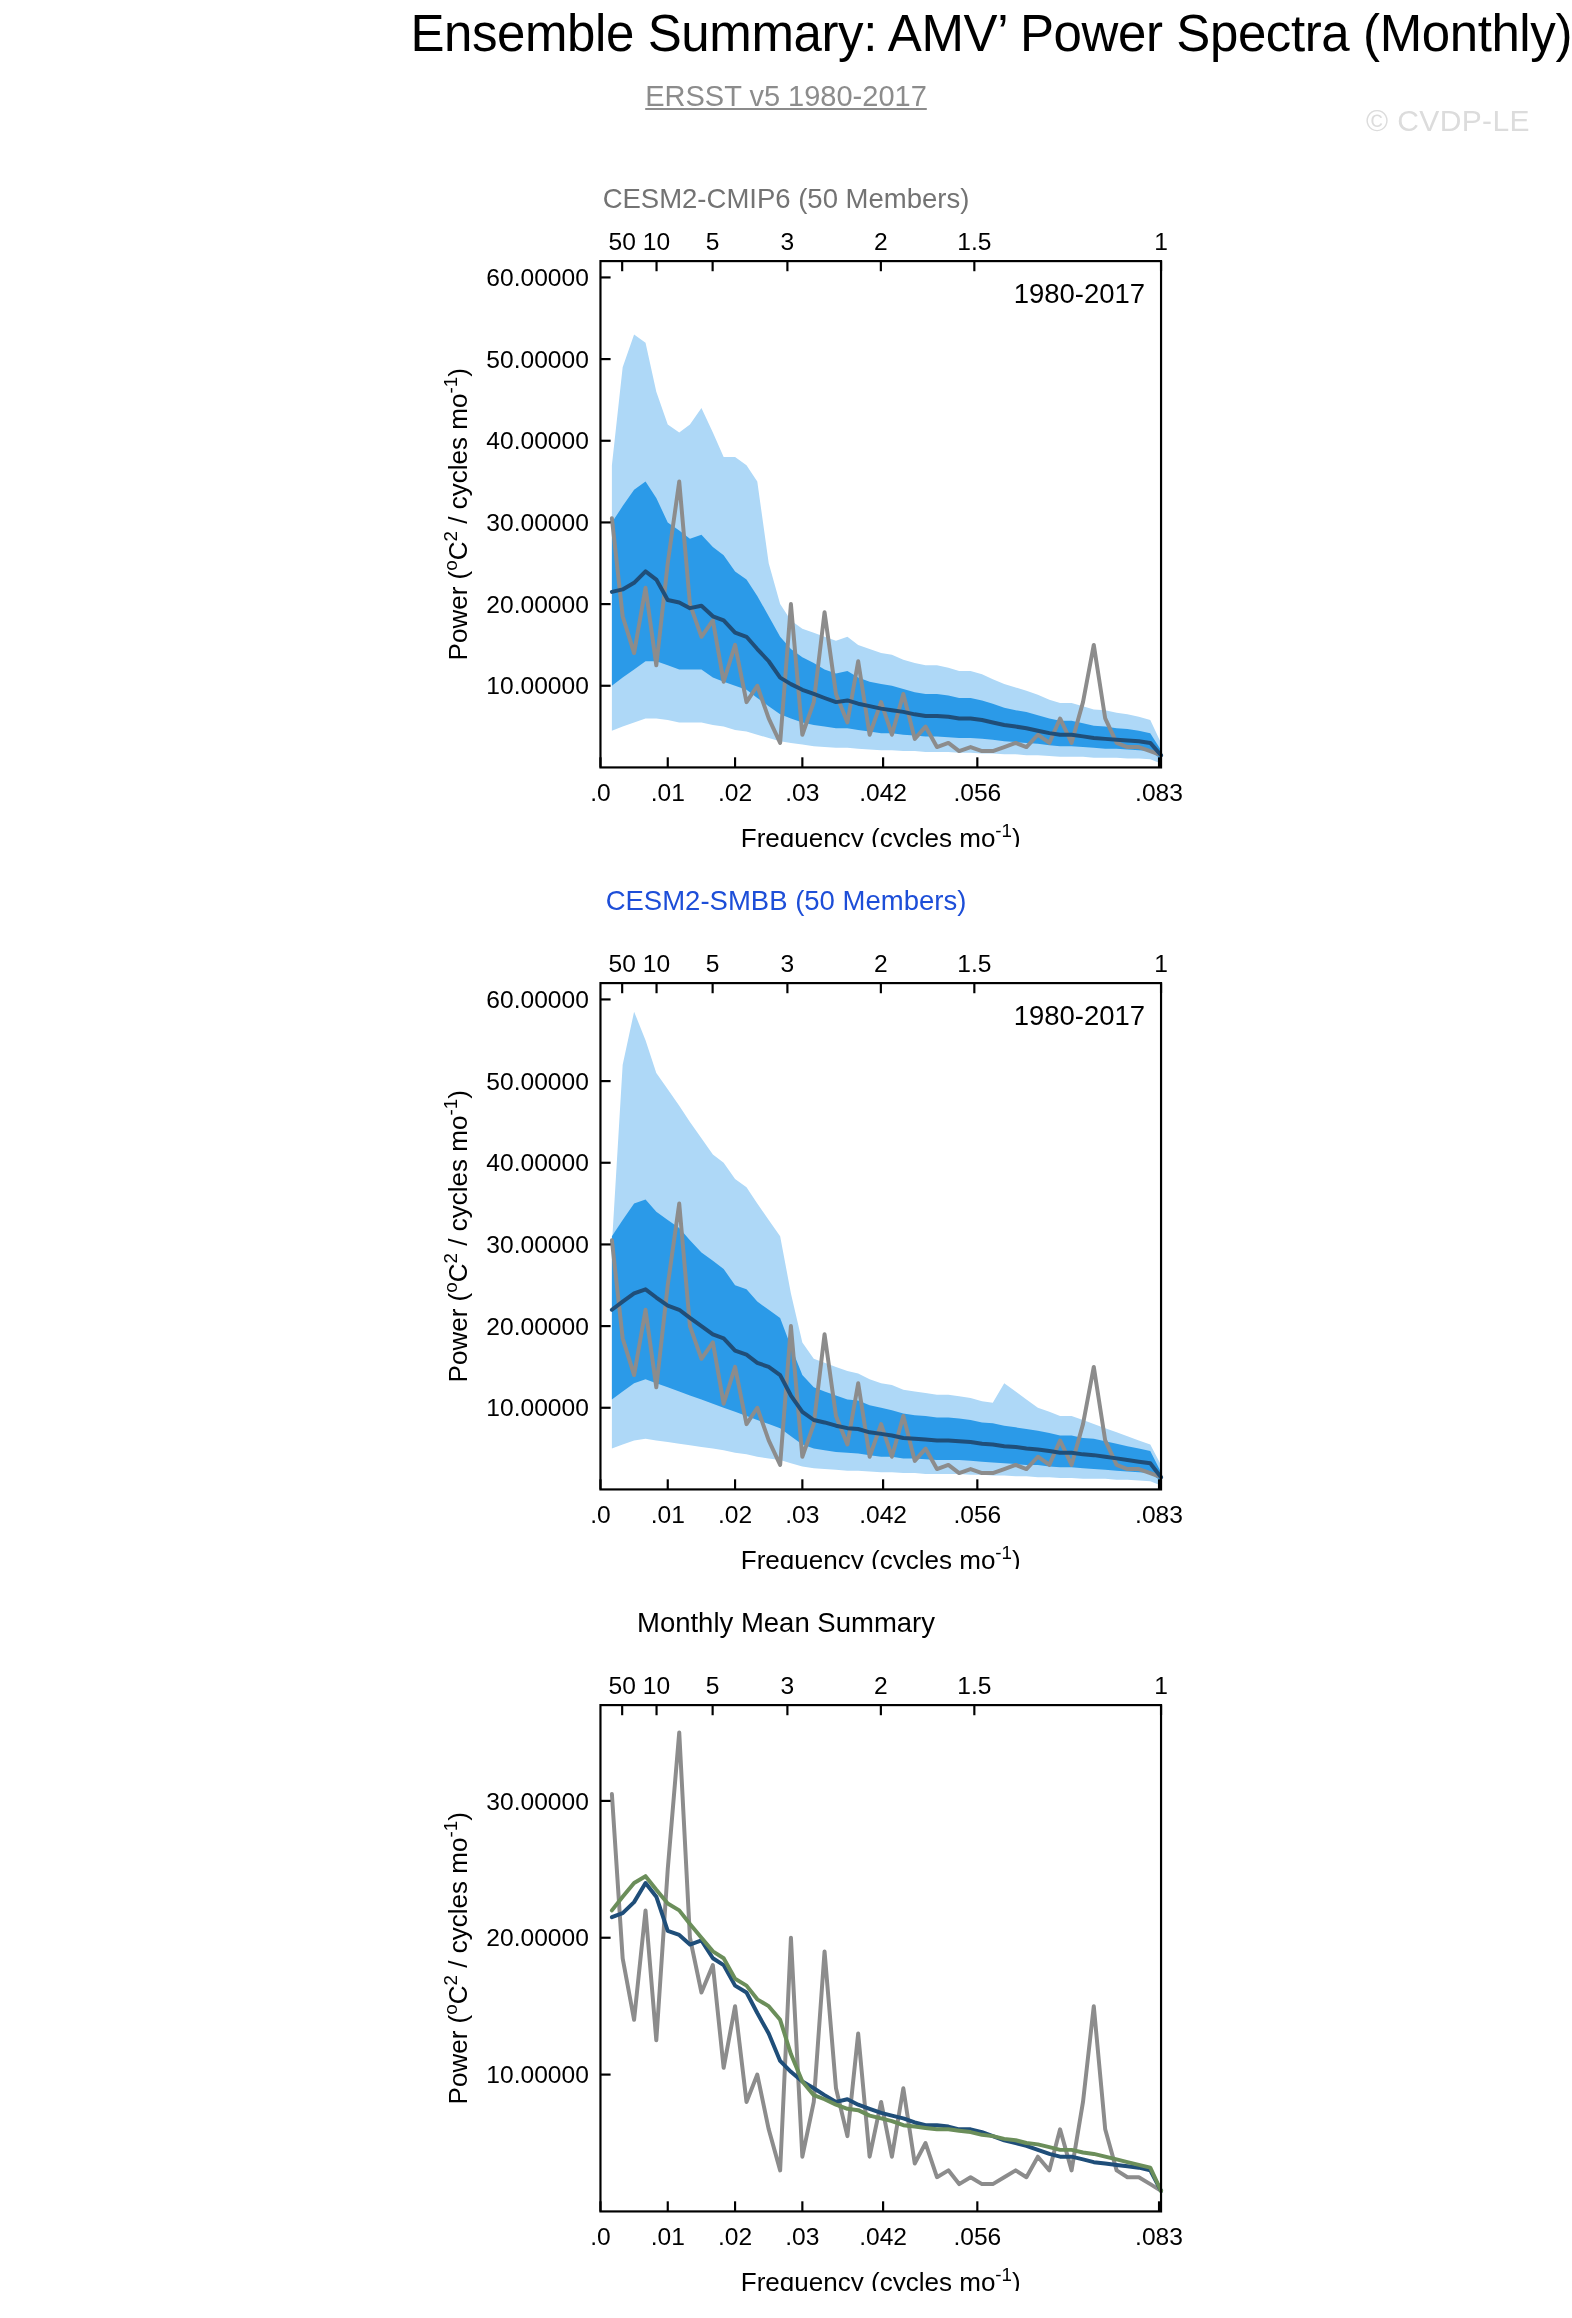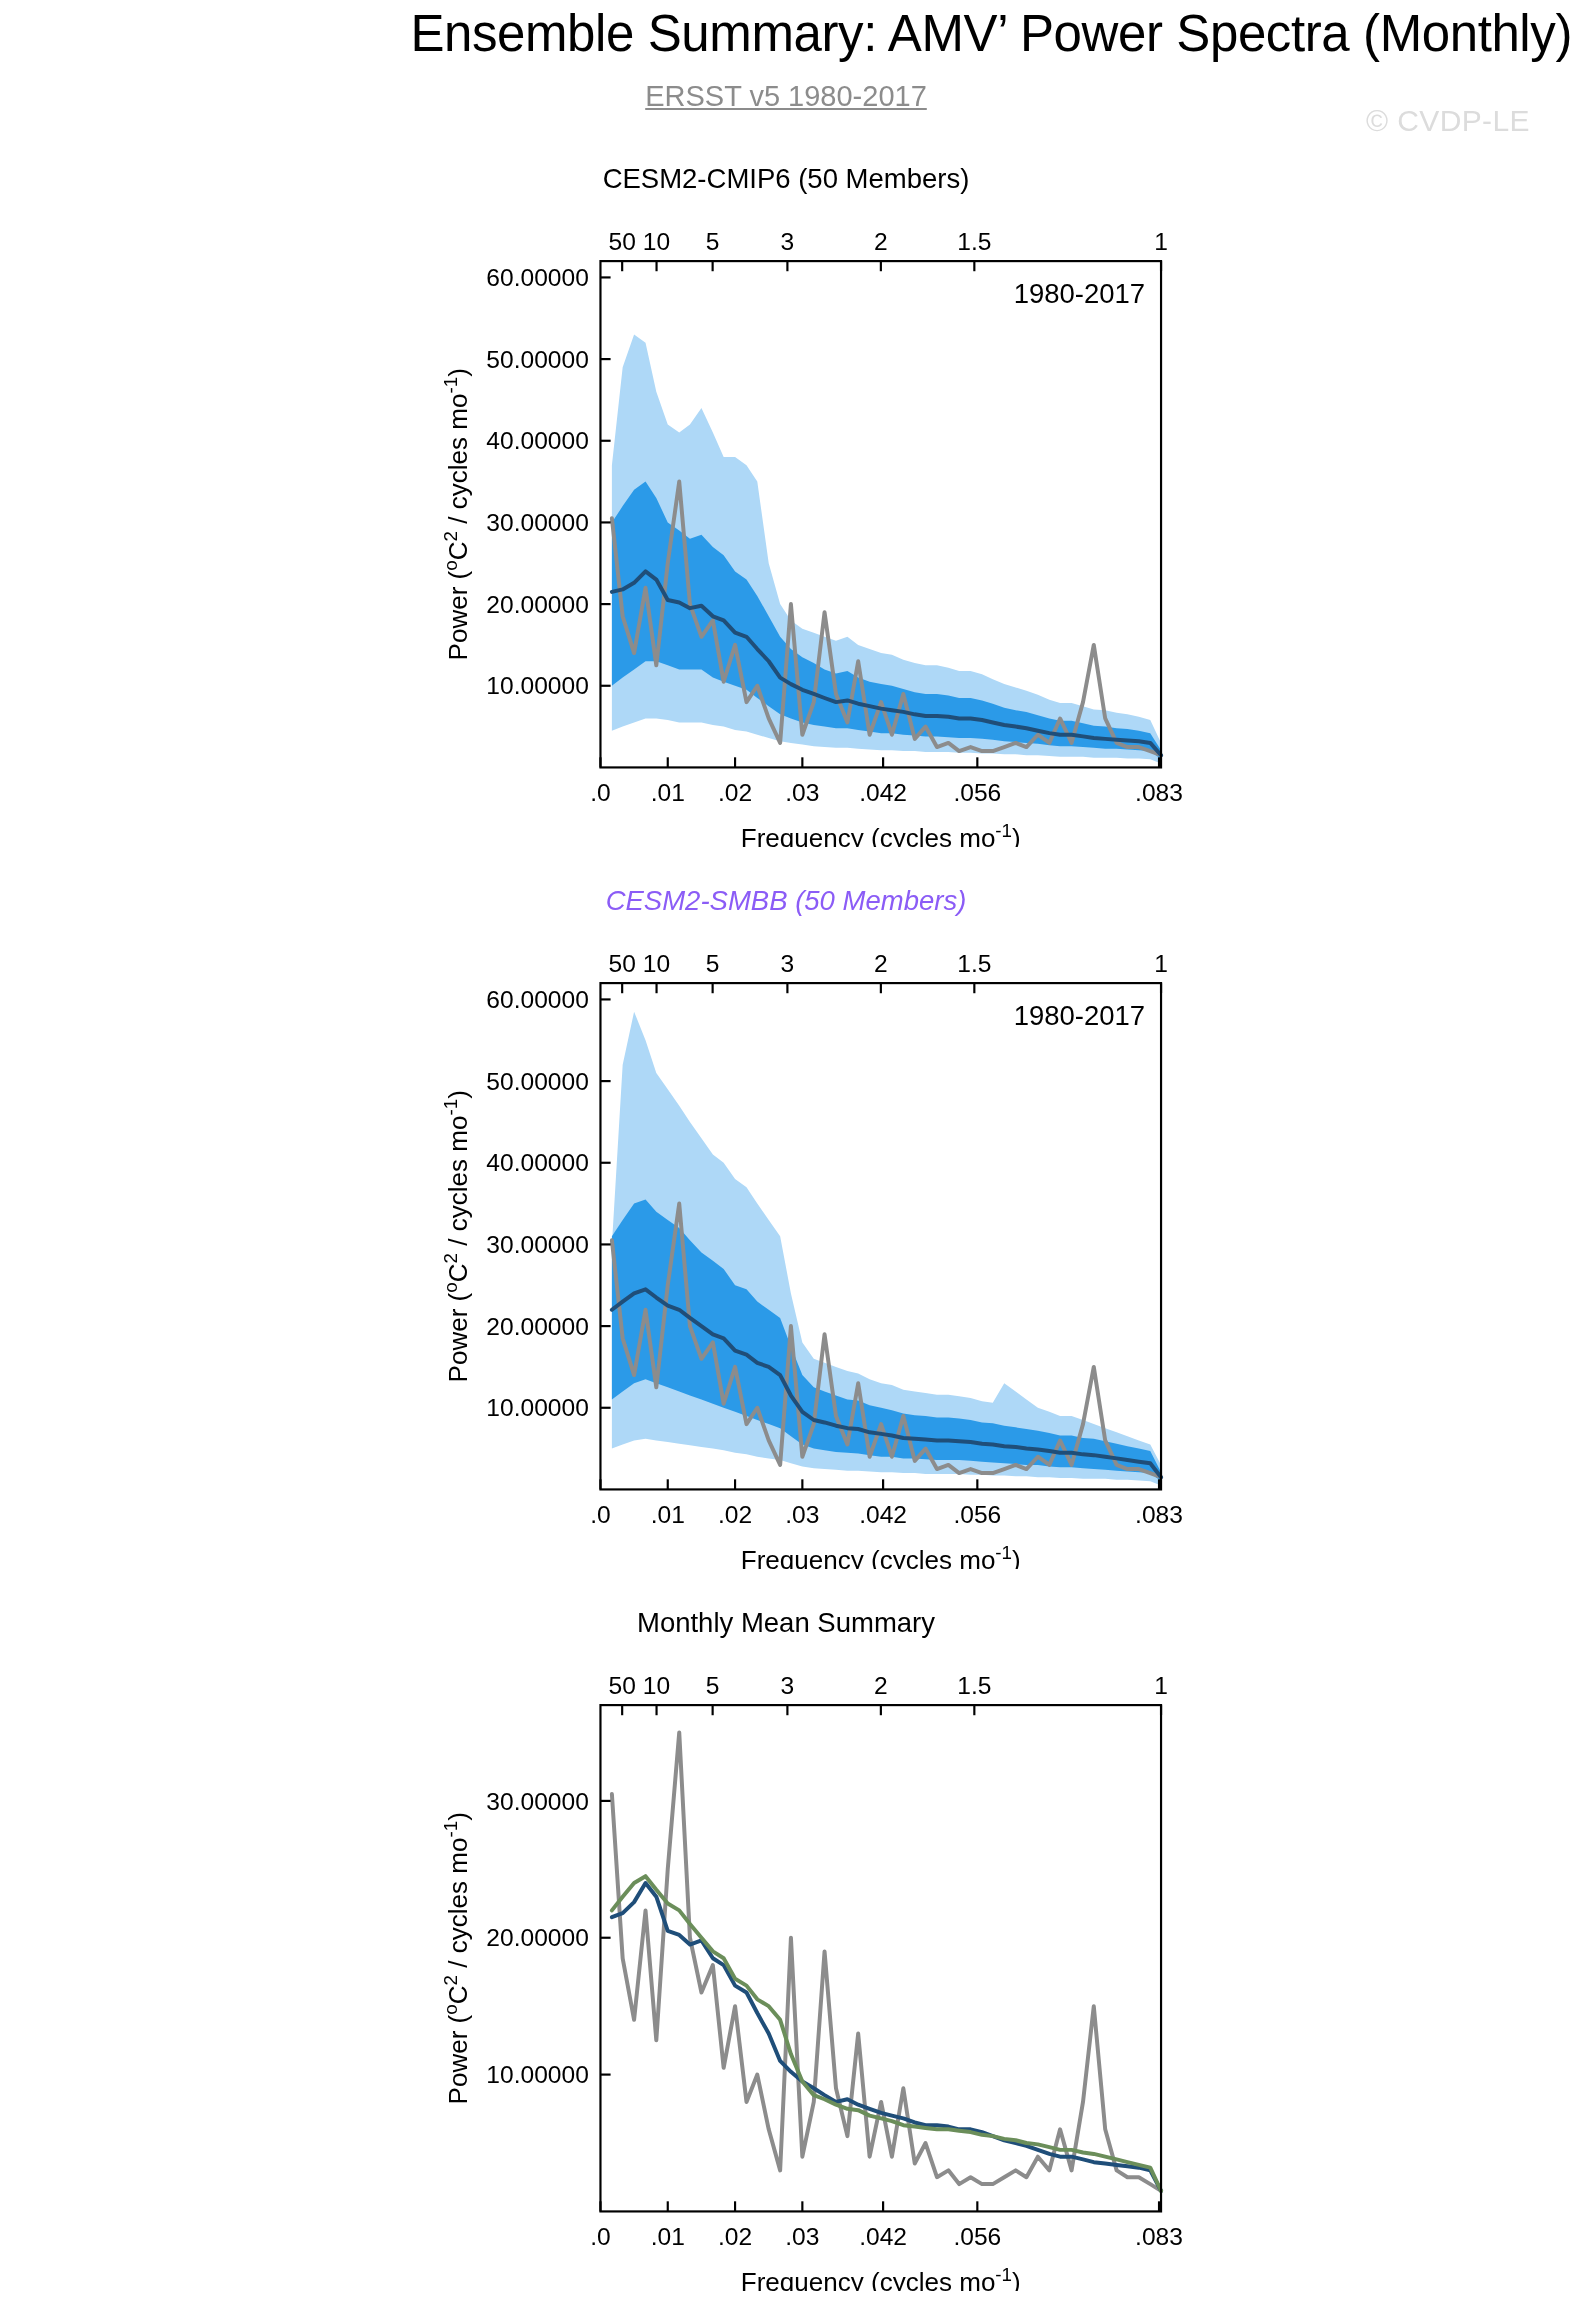--- a/index.html
+++ b/index.html
@@ -72,21 +72,21 @@
   }
 </style>
 </head>
 <body>
 
 <div class="page-title">Ensemble Summary: AMV’ Power Spectra (Monthly)</div>
 <div class="page-subtitle">ERSST v5 1980-2017</div>
 <div class="watermark">© CVDP-LE</div>
 
 <div class="panel" id="panel-cmip6" style="top:163px;">
-    <div class="panel-title" style="color: #000000;">CESM2-CMIP6 (50 Members)</div>
+    <div class="panel-title" style="color: #737373; margin-top: 20px;">CESM2-CMIP6 (50 Members)</div>
     <svg width="1572" height="651" viewBox="0 0 2173 900" class="plot-svg" style="position: absolute; left: 0px; top: 33px;">
       <path d="M845.8,372.3 L860.7,236.8 L876.5,191.6 L892.3,202.9 L907.2,270.6 L923.0,315.8 L938.9,327.1 L953.7,315.8 L969.6,293.2 L985.4,327.1 L1000.3,361.0 L1016.1,361.0 L1031.9,372.3 L1046.8,394.8 L1062.6,507.7 L1078.4,564.2 L1093.3,586.8 L1109.1,598.1 L1124.9,603.7 L1139.8,609.4 L1155.6,615.0 L1171.4,609.4 L1186.3,620.6 L1202.1,626.3 L1218.0,631.9 L1232.9,634.2 L1248.7,641.0 L1264.5,645.5 L1279.4,648.9 L1295.2,648.9 L1311.0,652.3 L1325.9,656.8 L1341.7,656.8 L1357.5,661.3 L1372.4,668.1 L1388.2,674.8 L1404.0,679.4 L1418.9,683.9 L1434.7,689.5 L1450.6,696.3 L1465.4,700.8 L1481.3,700.8 L1497.1,705.3 L1512.0,709.8 L1527.8,711.0 L1543.6,714.4 L1558.5,716.6 L1574.3,720.0 L1590.1,724.5 L1605.0,756.1 L1605.0,784.4 L1590.1,778.7 L1574.3,777.6 L1558.5,777.6 L1543.6,776.5 L1527.8,776.5 L1512.0,776.5 L1497.1,775.3 L1481.3,775.3 L1465.4,775.3 L1450.6,774.2 L1434.7,773.1 L1418.9,773.1 L1404.0,771.9 L1388.2,771.9 L1372.4,770.8 L1357.5,770.8 L1341.7,769.7 L1325.9,769.7 L1311.0,768.5 L1295.2,768.5 L1279.4,768.5 L1264.5,767.4 L1248.7,767.4 L1232.9,766.3 L1218.0,766.3 L1202.1,765.2 L1186.3,764.0 L1171.4,762.9 L1155.6,762.9 L1139.8,761.8 L1124.9,760.6 L1109.1,758.4 L1093.3,756.1 L1078.4,753.9 L1062.6,749.4 L1046.8,744.8 L1031.9,740.3 L1016.1,738.1 L1000.3,733.5 L985.4,731.3 L969.6,727.9 L953.7,727.9 L938.9,727.9 L923.0,724.5 L907.2,722.3 L892.3,722.3 L876.5,727.9 L860.7,733.5 L845.8,739.2 Z" fill="#aed8f7" stroke="none"></path>
       <path d="M845.8,451.3 L860.7,428.7 L876.5,406.1 L892.3,394.8 L907.2,417.4 L923.0,451.3 L938.9,462.6 L953.7,473.9 L969.6,468.2 L985.4,485.2 L1000.3,496.5 L1016.1,519.0 L1031.9,530.3 L1046.8,552.9 L1062.6,581.1 L1078.4,609.4 L1093.3,626.3 L1109.1,637.6 L1124.9,645.5 L1139.8,654.5 L1155.6,660.2 L1171.4,656.8 L1186.3,665.8 L1202.1,671.5 L1218.0,674.8 L1232.9,677.1 L1248.7,681.6 L1264.5,686.1 L1279.4,688.4 L1295.2,688.4 L1311.0,690.6 L1325.9,694.0 L1341.7,694.0 L1357.5,697.4 L1372.4,701.9 L1388.2,707.6 L1404.0,711.0 L1418.9,713.2 L1434.7,717.7 L1450.6,722.3 L1465.4,725.6 L1481.3,725.6 L1497.1,729.0 L1512.0,732.4 L1527.8,733.5 L1543.6,735.8 L1558.5,736.9 L1574.3,739.2 L1590.1,742.6 L1605.0,766.3 L1605.0,778.7 L1590.1,767.4 L1574.3,766.3 L1558.5,765.2 L1543.6,764.0 L1527.8,764.0 L1512.0,762.9 L1497.1,761.8 L1481.3,760.6 L1465.4,760.6 L1450.6,759.5 L1434.7,757.3 L1418.9,756.1 L1404.0,755.0 L1388.2,753.9 L1372.4,751.6 L1357.5,750.5 L1341.7,749.4 L1325.9,749.4 L1311.0,748.2 L1295.2,747.1 L1279.4,747.1 L1264.5,746.0 L1248.7,744.8 L1232.9,742.6 L1218.0,742.6 L1202.1,740.3 L1186.3,738.1 L1171.4,735.8 L1155.6,735.8 L1139.8,733.5 L1124.9,731.3 L1109.1,727.9 L1093.3,722.3 L1078.4,716.6 L1062.6,705.3 L1046.8,694.0 L1031.9,682.7 L1016.1,677.1 L1000.3,671.5 L985.4,665.8 L969.6,654.5 L953.7,654.5 L938.9,654.5 L923.0,648.9 L907.2,643.2 L892.3,643.2 L876.5,654.5 L860.7,665.8 L845.8,677.1 Z" fill="#2b9ae8" stroke="none"></path>
       <path d="M845.8,445.6 L860.7,581.1 L876.5,631.9 L892.3,541.6 L907.2,648.9 L923.0,507.7 L938.9,394.8 L953.7,564.2 L969.6,609.4 L985.4,586.8 L1000.3,671.5 L1016.1,620.6 L1031.9,699.7 L1046.8,677.1 L1062.6,722.3 L1078.4,756.1 L1093.3,564.2 L1109.1,744.8 L1124.9,699.7 L1139.8,575.5 L1155.6,688.4 L1171.4,727.9 L1186.3,643.2 L1202.1,744.8 L1218.0,699.7 L1232.9,744.8 L1248.7,688.4 L1264.5,750.5 L1279.4,733.5 L1295.2,761.8 L1311.0,756.1 L1325.9,767.4 L1341.7,761.8 L1357.5,767.4 L1372.4,767.4 L1388.2,761.8 L1404.0,756.1 L1418.9,761.8 L1434.7,744.8 L1450.6,756.1 L1465.4,722.3 L1481.3,756.1 L1497.1,699.7 L1512.0,620.6 L1527.8,722.3 L1543.6,756.1 L1558.5,761.8 L1574.3,761.8 L1590.1,767.4 L1605.0,773.1 " fill="none" stroke="#8c8c8c" stroke-width="5.5" stroke-linejoin="round" stroke-linecap="round"></path>
       <path d="M845.8,547.3 L860.7,543.9 L876.5,534.8 L892.3,519.0 L907.2,530.3 L923.0,558.5 L938.9,561.9 L953.7,569.8 L969.6,566.5 L985.4,581.1 L1000.3,586.8 L1016.1,603.7 L1031.9,609.4 L1046.8,626.3 L1062.6,643.2 L1078.4,665.8 L1093.3,674.8 L1109.1,682.7 L1124.9,688.4 L1139.8,694.0 L1155.6,699.7 L1171.4,697.4 L1186.3,701.9 L1202.1,705.3 L1218.0,708.7 L1232.9,711.0 L1248.7,713.2 L1264.5,716.6 L1279.4,718.9 L1295.2,718.9 L1311.0,720.0 L1325.9,722.3 L1341.7,722.3 L1357.5,724.5 L1372.4,727.9 L1388.2,731.3 L1404.0,733.5 L1418.9,735.8 L1434.7,739.2 L1450.6,742.6 L1465.4,744.8 L1481.3,744.8 L1497.1,747.1 L1512.0,749.4 L1527.8,750.5 L1543.6,751.6 L1558.5,752.7 L1574.3,753.9 L1590.1,756.1 L1605.0,773.1 " fill="none" stroke="#1f4e79" stroke-width="5.5" stroke-linejoin="round" stroke-linecap="round"></path>
       <rect x="830" y="90" width="775" height="700" fill="none" stroke="#000000" stroke-width="3"></rect>
       <line x1="830" y1="790" x2="830" y2="776" stroke="#000000" stroke-width="3"></line>
       <text x="830" y="836" text-anchor="middle" class="tick-label" fill="#000000">.0</text>
       <line x1="923.0372148859544" y1="790" x2="923.0372148859544" y2="776" stroke="#000000" stroke-width="3"></line>
       <text x="923.0372148859544" y="836" text-anchor="middle" class="tick-label" fill="#000000">.01</text>
@@ -125,21 +125,21 @@
       <line x1="830" y1="225.48387096774195" x2="844" y2="225.48387096774195" stroke="#000000" stroke-width="3"></line>
       <text x="814" y="237.48387096774195" text-anchor="end" class="tick-label" fill="#000000">50.00000</text>
       <line x1="830" y1="112.58064516129025" x2="844" y2="112.58064516129025" stroke="#000000" stroke-width="3"></line>
       <text x="814" y="124.58064516129025" text-anchor="end" class="tick-label" fill="#000000">60.00000</text>
       <text x="1583" y="148" text-anchor="end" class="anno" fill="#000000">1980-2017</text>
       <text x="1217.5" y="900" text-anchor="middle" class="axis-label" fill="#000000"><tspan>Frequency (cycles mo</tspan><tspan dy="-14" font-size="26">-1</tspan><tspan dy="14">)</tspan></text>
       <text x="645" y="440" text-anchor="middle" class="axis-label" fill="#000000" transform="rotate(-90 645 440)"><tspan dy="0" font-size="36">Power (</tspan><tspan dy="-14" font-size="26">o</tspan><tspan dy="14" font-size="36">C</tspan><tspan dy="-14" font-size="26">2</tspan><tspan dy="14" font-size="36"> / cycles mo</tspan><tspan dy="-14" font-size="26">-1</tspan><tspan dy="14" font-size="36">)</tspan></text>
     </svg>
   </div>
 <div class="panel" id="panel-smbb" style="top:885px;">
-    <div class="panel-title" style="color: #8b5cf6; font-style: italic;">CESM2-SMBB (50 Members)</div>
+    <div class="panel-title" style="color: #1d4ed8;">CESM2-SMBB (50 Members)</div>
     <svg width="1572" height="651" viewBox="0 0 2173 900" class="plot-svg" style="position: absolute; left: 0px; top: 33px;">
       <path d="M845.8,451.3 L860.7,202.9 L876.5,129.5 L892.3,169.0 L907.2,214.2 L923.0,236.8 L938.9,259.4 L953.7,281.9 L969.6,304.5 L985.4,327.1 L1000.3,338.4 L1016.1,361.0 L1031.9,372.3 L1046.8,394.8 L1062.6,417.4 L1078.4,440.0 L1093.3,519.0 L1109.1,586.8 L1124.9,609.4 L1139.8,615.0 L1155.6,620.6 L1171.4,626.3 L1186.3,629.7 L1202.1,637.6 L1218.0,643.2 L1232.9,645.5 L1248.7,652.3 L1264.5,654.5 L1279.4,656.8 L1295.2,659.0 L1311.0,659.0 L1325.9,661.3 L1341.7,663.5 L1357.5,668.1 L1372.4,670.3 L1388.2,643.2 L1404.0,654.5 L1418.9,665.8 L1434.7,677.1 L1450.6,682.7 L1465.4,688.4 L1481.3,688.4 L1497.1,694.0 L1512.0,699.7 L1527.8,705.3 L1543.6,711.0 L1558.5,716.6 L1574.3,722.3 L1590.1,727.9 L1605.0,756.1 L1605.0,784.4 L1590.1,778.7 L1574.3,777.6 L1558.5,776.5 L1543.6,776.5 L1527.8,775.3 L1512.0,775.3 L1497.1,775.3 L1481.3,774.2 L1465.4,774.2 L1450.6,773.1 L1434.7,773.1 L1418.9,771.9 L1404.0,771.9 L1388.2,770.8 L1372.4,770.8 L1357.5,769.7 L1341.7,769.7 L1325.9,768.5 L1311.0,768.5 L1295.2,768.5 L1279.4,768.5 L1264.5,767.4 L1248.7,767.4 L1232.9,766.3 L1218.0,766.3 L1202.1,765.2 L1186.3,764.0 L1171.4,764.0 L1155.6,762.9 L1139.8,761.8 L1124.9,760.6 L1109.1,758.4 L1093.3,753.9 L1078.4,749.4 L1062.6,747.1 L1046.8,744.8 L1031.9,741.5 L1016.1,739.2 L1000.3,735.8 L985.4,733.5 L969.6,731.3 L953.7,729.0 L938.9,726.8 L923.0,724.5 L907.2,722.3 L892.3,720.0 L876.5,722.3 L860.7,727.9 L845.8,733.5 Z" fill="#aed8f7" stroke="none"></path>
       <path d="M845.8,440.0 L860.7,417.4 L876.5,394.8 L892.3,389.2 L907.2,406.1 L923.0,417.4 L938.9,428.7 L953.7,445.6 L969.6,462.6 L985.4,473.9 L1000.3,485.2 L1016.1,507.7 L1031.9,513.4 L1046.8,530.3 L1062.6,541.6 L1078.4,552.9 L1093.3,592.4 L1109.1,631.9 L1124.9,648.9 L1139.8,654.5 L1155.6,660.2 L1171.4,665.8 L1186.3,666.9 L1202.1,673.7 L1218.0,677.1 L1232.9,680.5 L1248.7,685.0 L1264.5,687.3 L1279.4,688.4 L1295.2,690.6 L1311.0,690.6 L1325.9,691.8 L1341.7,694.0 L1357.5,697.4 L1372.4,698.5 L1388.2,701.9 L1404.0,704.2 L1418.9,706.5 L1434.7,708.7 L1450.6,712.1 L1465.4,715.5 L1481.3,715.5 L1497.1,718.9 L1512.0,720.0 L1527.8,723.4 L1543.6,726.8 L1558.5,730.2 L1574.3,733.5 L1590.1,736.9 L1605.0,766.3 L1605.0,778.7 L1590.1,767.4 L1574.3,766.3 L1558.5,765.2 L1543.6,764.0 L1527.8,762.9 L1512.0,761.8 L1497.1,760.6 L1481.3,759.5 L1465.4,759.5 L1450.6,758.4 L1434.7,756.1 L1418.9,756.1 L1404.0,755.0 L1388.2,753.9 L1372.4,752.7 L1357.5,751.6 L1341.7,750.5 L1325.9,749.4 L1311.0,749.4 L1295.2,749.4 L1279.4,748.2 L1264.5,747.1 L1248.7,747.1 L1232.9,744.8 L1218.0,744.8 L1202.1,742.6 L1186.3,740.3 L1171.4,739.2 L1155.6,738.1 L1139.8,735.8 L1124.9,733.5 L1109.1,727.9 L1093.3,716.6 L1078.4,705.3 L1062.6,699.7 L1046.8,694.0 L1031.9,688.4 L1016.1,682.7 L1000.3,677.1 L985.4,671.5 L969.6,665.8 L953.7,660.2 L938.9,654.5 L923.0,648.9 L907.2,643.2 L892.3,637.6 L876.5,643.2 L860.7,654.5 L845.8,665.8 Z" fill="#2b9ae8" stroke="none"></path>
       <path d="M845.8,445.6 L860.7,581.1 L876.5,631.9 L892.3,541.6 L907.2,648.9 L923.0,507.7 L938.9,394.8 L953.7,564.2 L969.6,609.4 L985.4,586.8 L1000.3,671.5 L1016.1,620.6 L1031.9,699.7 L1046.8,677.1 L1062.6,722.3 L1078.4,756.1 L1093.3,564.2 L1109.1,744.8 L1124.9,699.7 L1139.8,575.5 L1155.6,688.4 L1171.4,727.9 L1186.3,643.2 L1202.1,744.8 L1218.0,699.7 L1232.9,744.8 L1248.7,688.4 L1264.5,750.5 L1279.4,733.5 L1295.2,761.8 L1311.0,756.1 L1325.9,767.4 L1341.7,761.8 L1357.5,767.4 L1372.4,767.4 L1388.2,761.8 L1404.0,756.1 L1418.9,761.8 L1434.7,744.8 L1450.6,756.1 L1465.4,722.3 L1481.3,756.1 L1497.1,699.7 L1512.0,620.6 L1527.8,722.3 L1543.6,756.1 L1558.5,761.8 L1574.3,761.8 L1590.1,767.4 L1605.0,773.1 " fill="none" stroke="#8c8c8c" stroke-width="5.5" stroke-linejoin="round" stroke-linecap="round"></path>
       <path d="M845.8,541.6 L860.7,530.3 L876.5,519.0 L892.3,513.4 L907.2,524.7 L923.0,536.0 L938.9,541.6 L953.7,552.9 L969.6,564.2 L985.4,575.5 L1000.3,581.1 L1016.1,598.1 L1031.9,603.7 L1046.8,615.0 L1062.6,620.6 L1078.4,631.9 L1093.3,660.2 L1109.1,682.7 L1124.9,694.0 L1139.8,697.4 L1155.6,701.9 L1171.4,705.3 L1186.3,706.5 L1202.1,711.0 L1218.0,713.2 L1232.9,715.5 L1248.7,718.9 L1264.5,720.0 L1279.4,721.1 L1295.2,722.3 L1311.0,722.3 L1325.9,723.4 L1341.7,724.5 L1357.5,726.8 L1372.4,727.9 L1388.2,730.2 L1404.0,731.3 L1418.9,733.5 L1434.7,734.7 L1450.6,736.9 L1465.4,739.2 L1481.3,739.2 L1497.1,741.5 L1512.0,742.6 L1527.8,744.8 L1543.6,747.1 L1558.5,749.4 L1574.3,751.6 L1590.1,753.9 L1605.0,773.1 " fill="none" stroke="#1f4e79" stroke-width="5.5" stroke-linejoin="round" stroke-linecap="round"></path>
       <rect x="830" y="90" width="775" height="700" fill="none" stroke="#000000" stroke-width="3"></rect>
       <line x1="830" y1="790" x2="830" y2="776" stroke="#000000" stroke-width="3"></line>
       <text x="830" y="836" text-anchor="middle" class="tick-label" fill="#000000">.0</text>
       <line x1="923.0372148859544" y1="790" x2="923.0372148859544" y2="776" stroke="#000000" stroke-width="3"></line>
       <text x="923.0372148859544" y="836" text-anchor="middle" class="tick-label" fill="#000000">.01</text>

